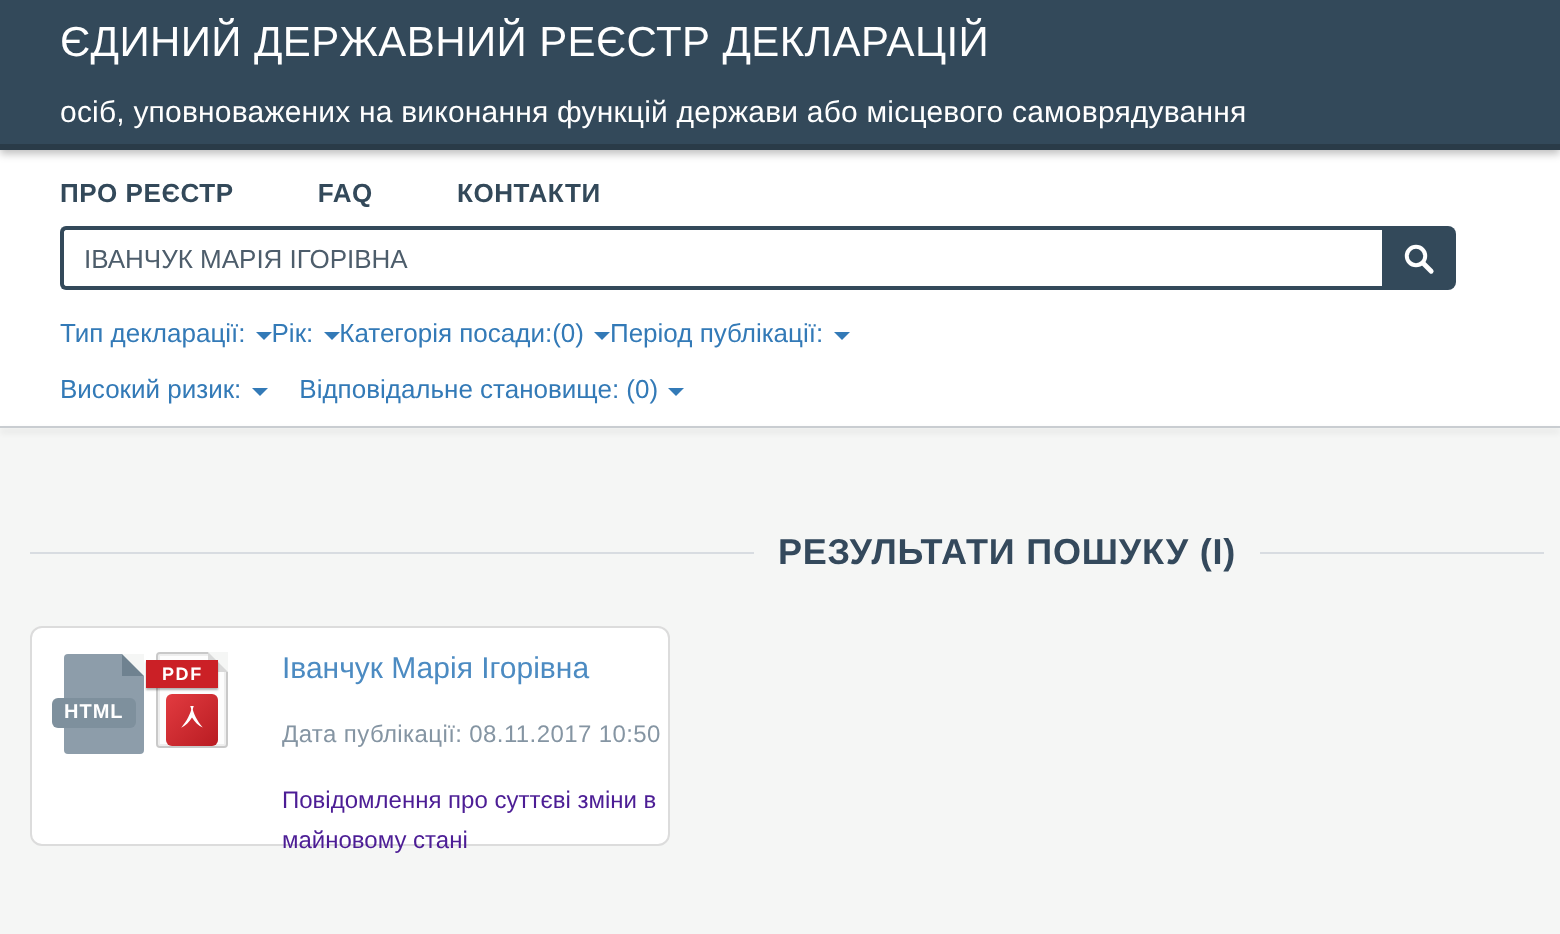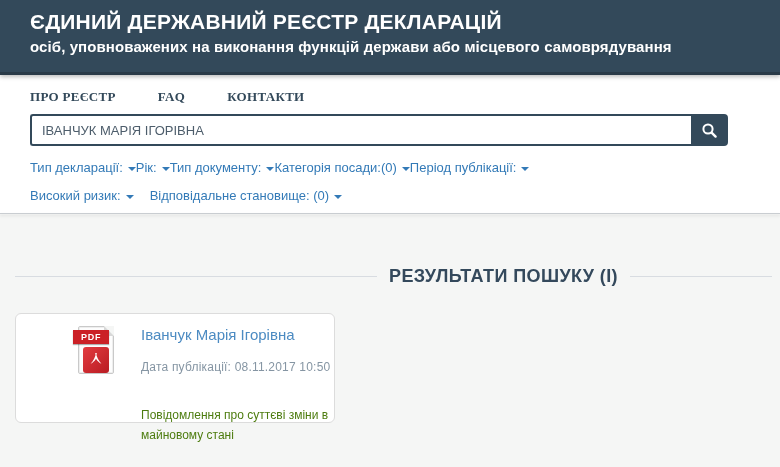--- a/index.html
+++ b/index.html
@@ -6,28 +6,28 @@
   html,body { width:780px; height:467px; }
   body { font-family:"Liberation Sans", sans-serif; background:#fff; overflow:hidden; }
   .page { width:780px; height:467px; display:flex; flex-direction:column; overflow:hidden; }
 
   
   .site-header{
     height:75px; background:#33495a; color:#fff; padding:9px 30px 0;
     border-bottom:3px solid #2a3b48; box-shadow:0 2px 4px rgba(0,0,0,.25);
     flex:0 0 auto; position:relative; z-index:5;
   }
-  .site-title{ font-size:21px; font-weight:bold; letter-spacing:.2px; line-height:1.25; }
-  .site-subtitle{ font-size:15px; font-weight:bold; margin-top:3px; letter-spacing:.1px; }
+  .site-title{ font-size:21px; font-weight:normal; letter-spacing:.2px; line-height:1.25; }
+  .site-subtitle{ font-size:15px; font-weight:normal; margin-top:13px; letter-spacing:.1px; }
 
   
   .top-white{ background:#fff; height:138px; padding:14px 30px 0; flex:0 0 auto; }
 
   .main-nav{ display:flex; gap:42px; align-items:center; }
-  .nav-link{ font-size:13px; font-weight:bold; color:#33495a; letter-spacing:.3px; cursor:pointer; text-decoration:none;font-family:Liberation Serif, serif; }
+  .nav-link{ font-size:13px; font-weight:bold; color:#33495a; letter-spacing:.3px; cursor:pointer; text-decoration:none; }
 
   .search-group{ margin-top:9px; display:flex; width:698px; height:32px; }
   .search-input{
     flex:1; border:2px solid #33495a; border-right:none; border-radius:3px 0 0 3px;
     font-family:"Liberation Sans",sans-serif; font-size:13px; color:#4d5d6b;
     padding:0 10px; outline:none; background:#fff;
   }
   .search-btn{
     width:37px; background:#33495a; border:none; border-radius:0 4px 4px 0;
     display:flex; align-items:center; justify-content:center; cursor:pointer;
@@ -85,21 +85,21 @@
   .pdf-square{
     position:absolute; left:5px; top:21px; width:26px; height:26px; border-radius:3px;
     background:linear-gradient(135deg,#e23b40,#b91c22);
     display:flex; align-items:center; justify-content:center;
   }
 
   
   .card-info{ position:absolute; left:125px; top:12px; width:195px; }
   .result-name{ font-size:15px; color:#4c8bc2; text-decoration:none; cursor:pointer; display:inline-block; }
   .result-date{ font-size:12px; color:#8595a3; margin-top:16px; letter-spacing:.2px; }
-  .result-desc{ font-size:12px; color:#4d7c0f; margin-top:32px; line-height:1.65; width:196px; }
+  .result-desc{ font-size:12px; color:#4c1d95; margin-top:17px; line-height:1.65; width:196px; }
 </style>
 </head>
 <body>
 
 <div class="page">
 
   <header class="site-header">
     <div class="site-title">ЄДИНИЙ ДЕРЖАВНИЙ РЕЄСТР ДЕКЛАРАЦІЙ</div>
     <div class="site-subtitle">осіб, уповноважених на виконання функцій держави або місцевого самоврядування</div>
   </header>
@@ -127,24 +127,20 @@
     <div class="filter-row">
       <span class="filter-link">
         <span>Тип декларації:</span>
         <i class="caret"></i>
       </span>
       <span class="filter-link">
         <span>Рік:</span>
         <i class="caret"></i>
       </span>
       <span class="filter-link">
-        <span>Тип документу:</span>
-        <i class="caret"></i>
-      </span>
-      <span class="filter-link">
         <span>Категорія посади:(0)</span>
         <i class="caret"></i>
       </span>
       <span class="filter-link">
         <span>Період публікації:</span>
         <i class="caret"></i>
       </span>
     </div>
 
     <div class="filter-row second">
@@ -165,20 +161,25 @@
   <section class="results">
 
     <div class="results-heading">
       <div class="heading-line line-left"></div>
       <h2 class="results-title">РЕЗУЛЬТАТИ ПОШУКУ (I)</h2>
       <div class="heading-line line-right"></div>
     </div>
 
     <div class="result-card">
 
+      <div class="html-icon">
+        <div class="html-page"></div>
+        <div class="html-fold"></div>
+        <span class="html-badge">HTML</span>
+      </div>
 
       <div class="pdf-icon">
         <div class="pdf-page"></div>
         <div class="pdf-fold"></div>
         <span class="pdf-banner">PDF</span>
         <div class="pdf-square">
           <svg width="18" height="18" viewBox="0 0 24 24">
             <path fill="#ffffff" d="M12 3.2c-.9 4.4-3.4 9.6-7.2 13.9 2.7-1 5.3-3.6 7.2-6.7 1.9 3.1 4.5 5.6 7.2 6.6-3.8-4.3-6.3-9.4-7.2-13.8z"></path>
             <path fill="#ffffff" d="M10.8 2.6h2.4l-1.2 3.4z"></path>
           </svg>

